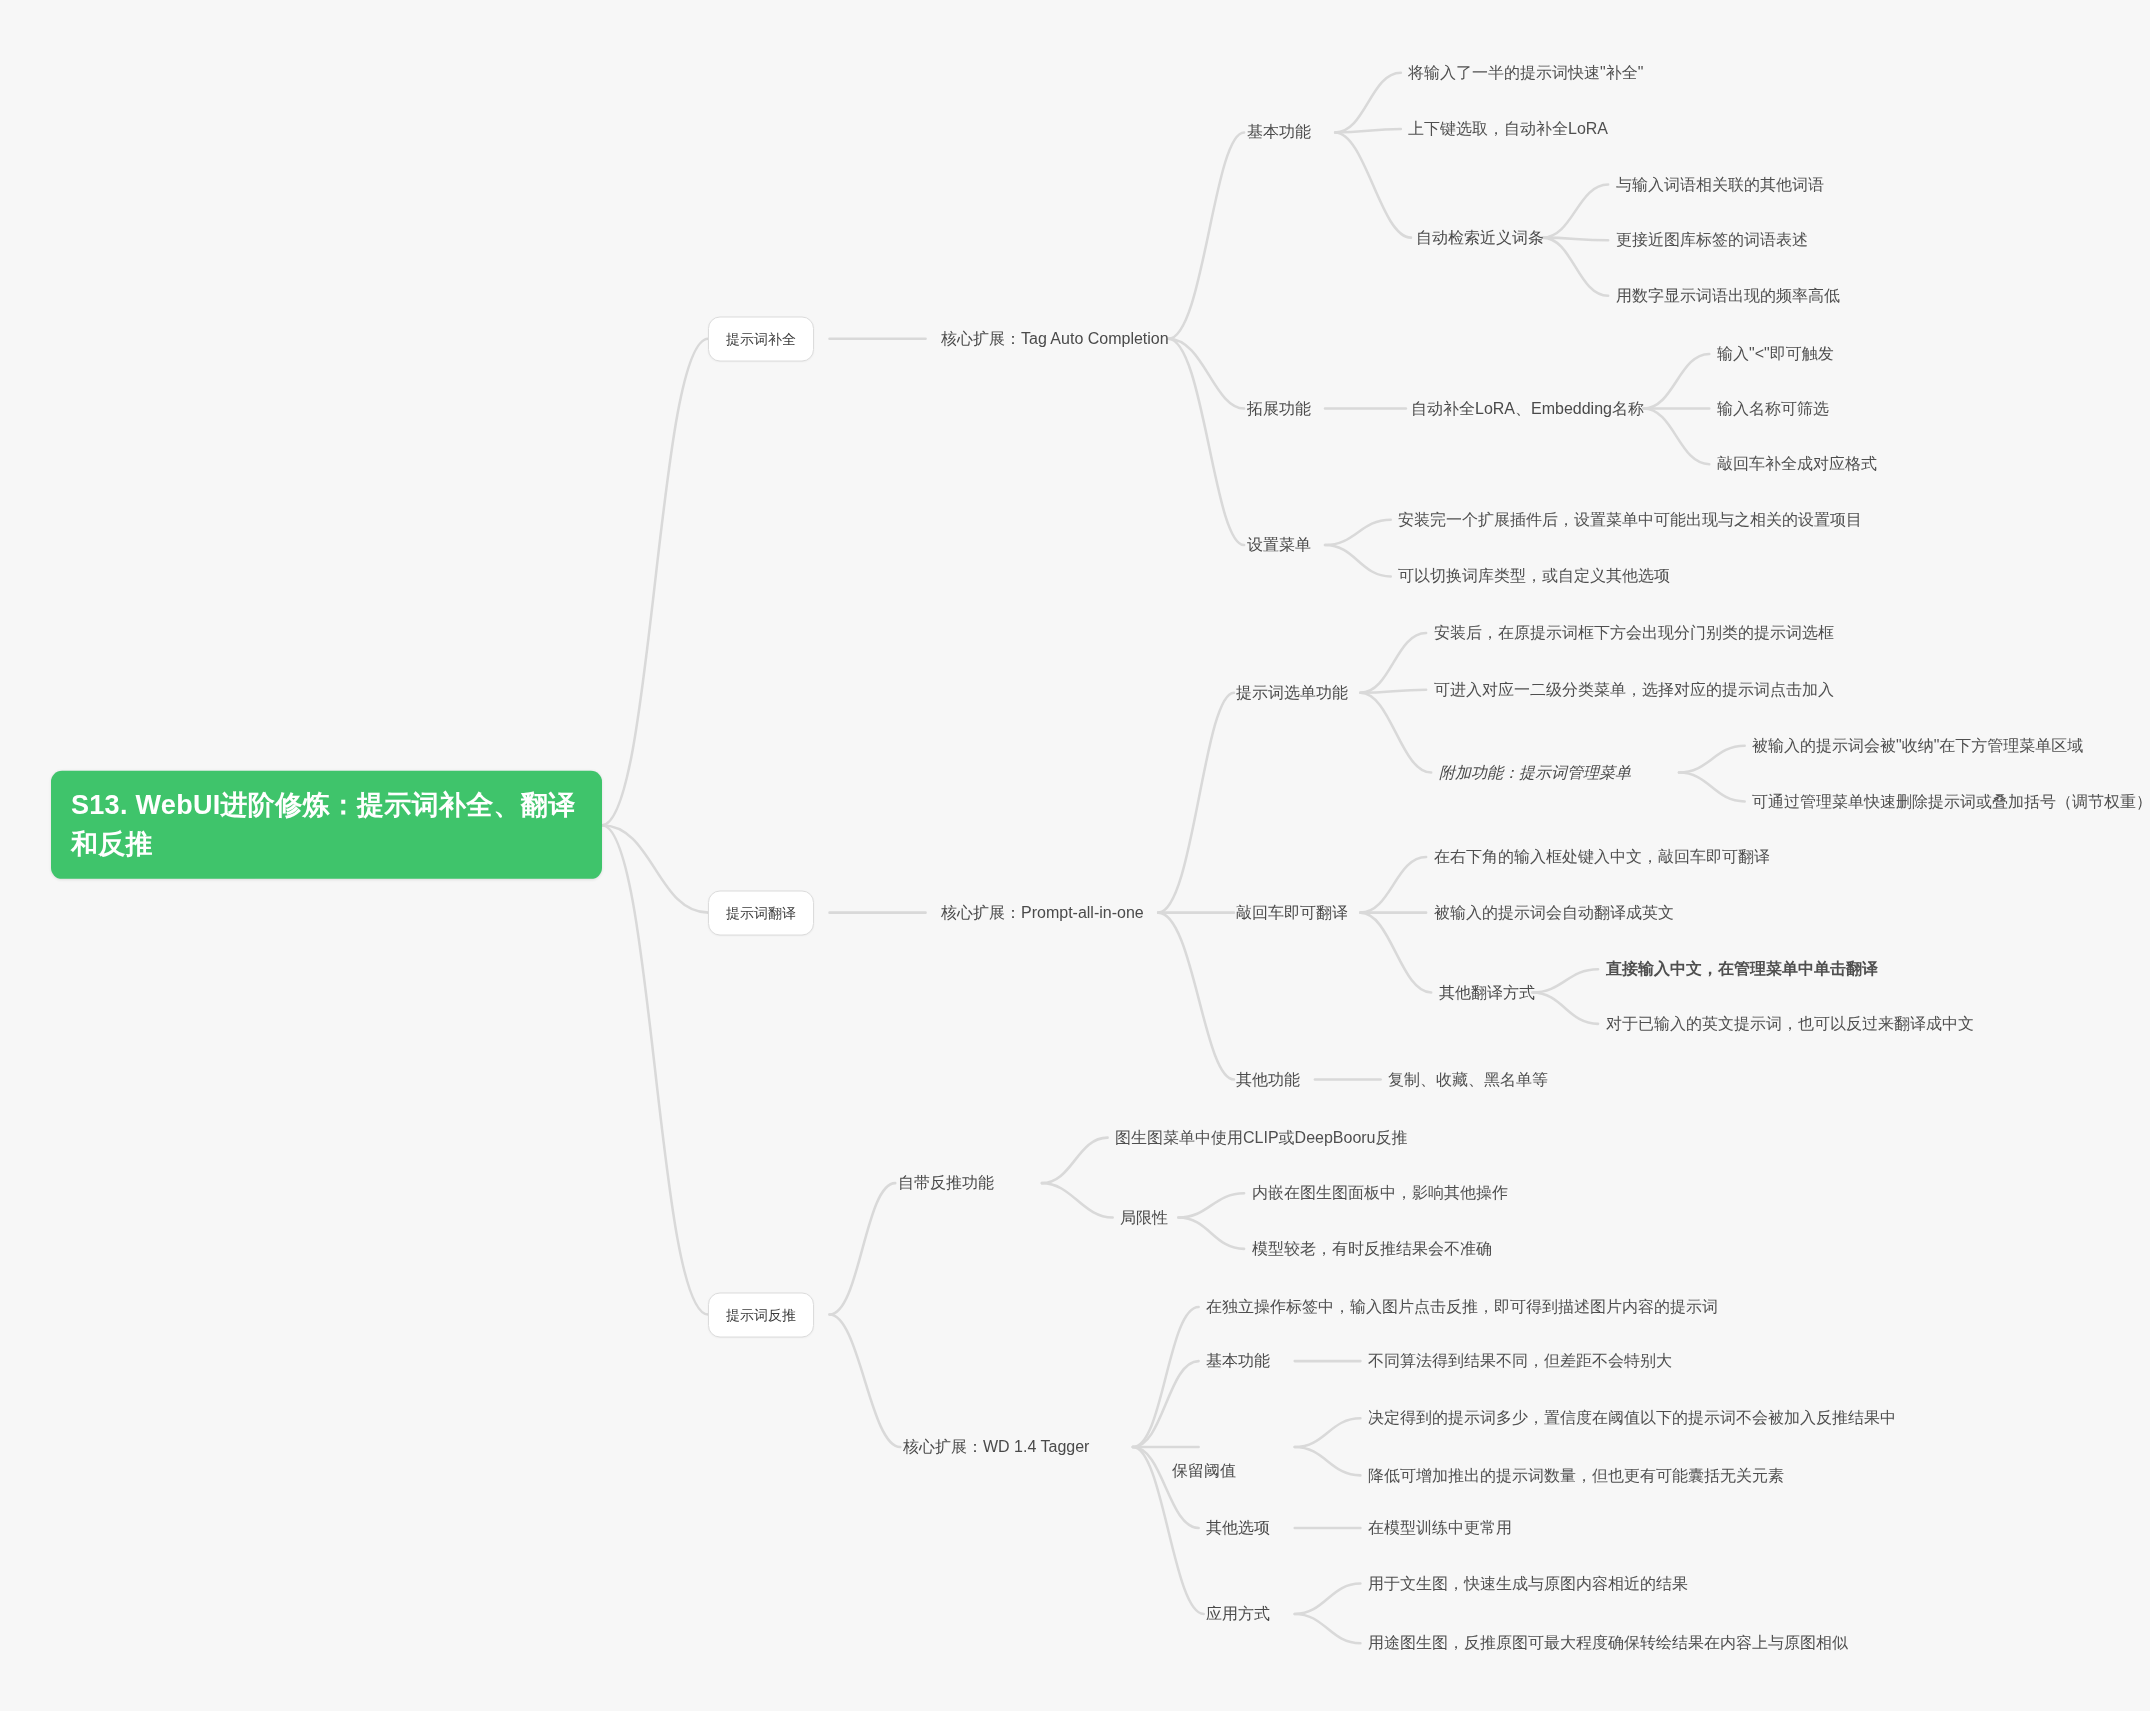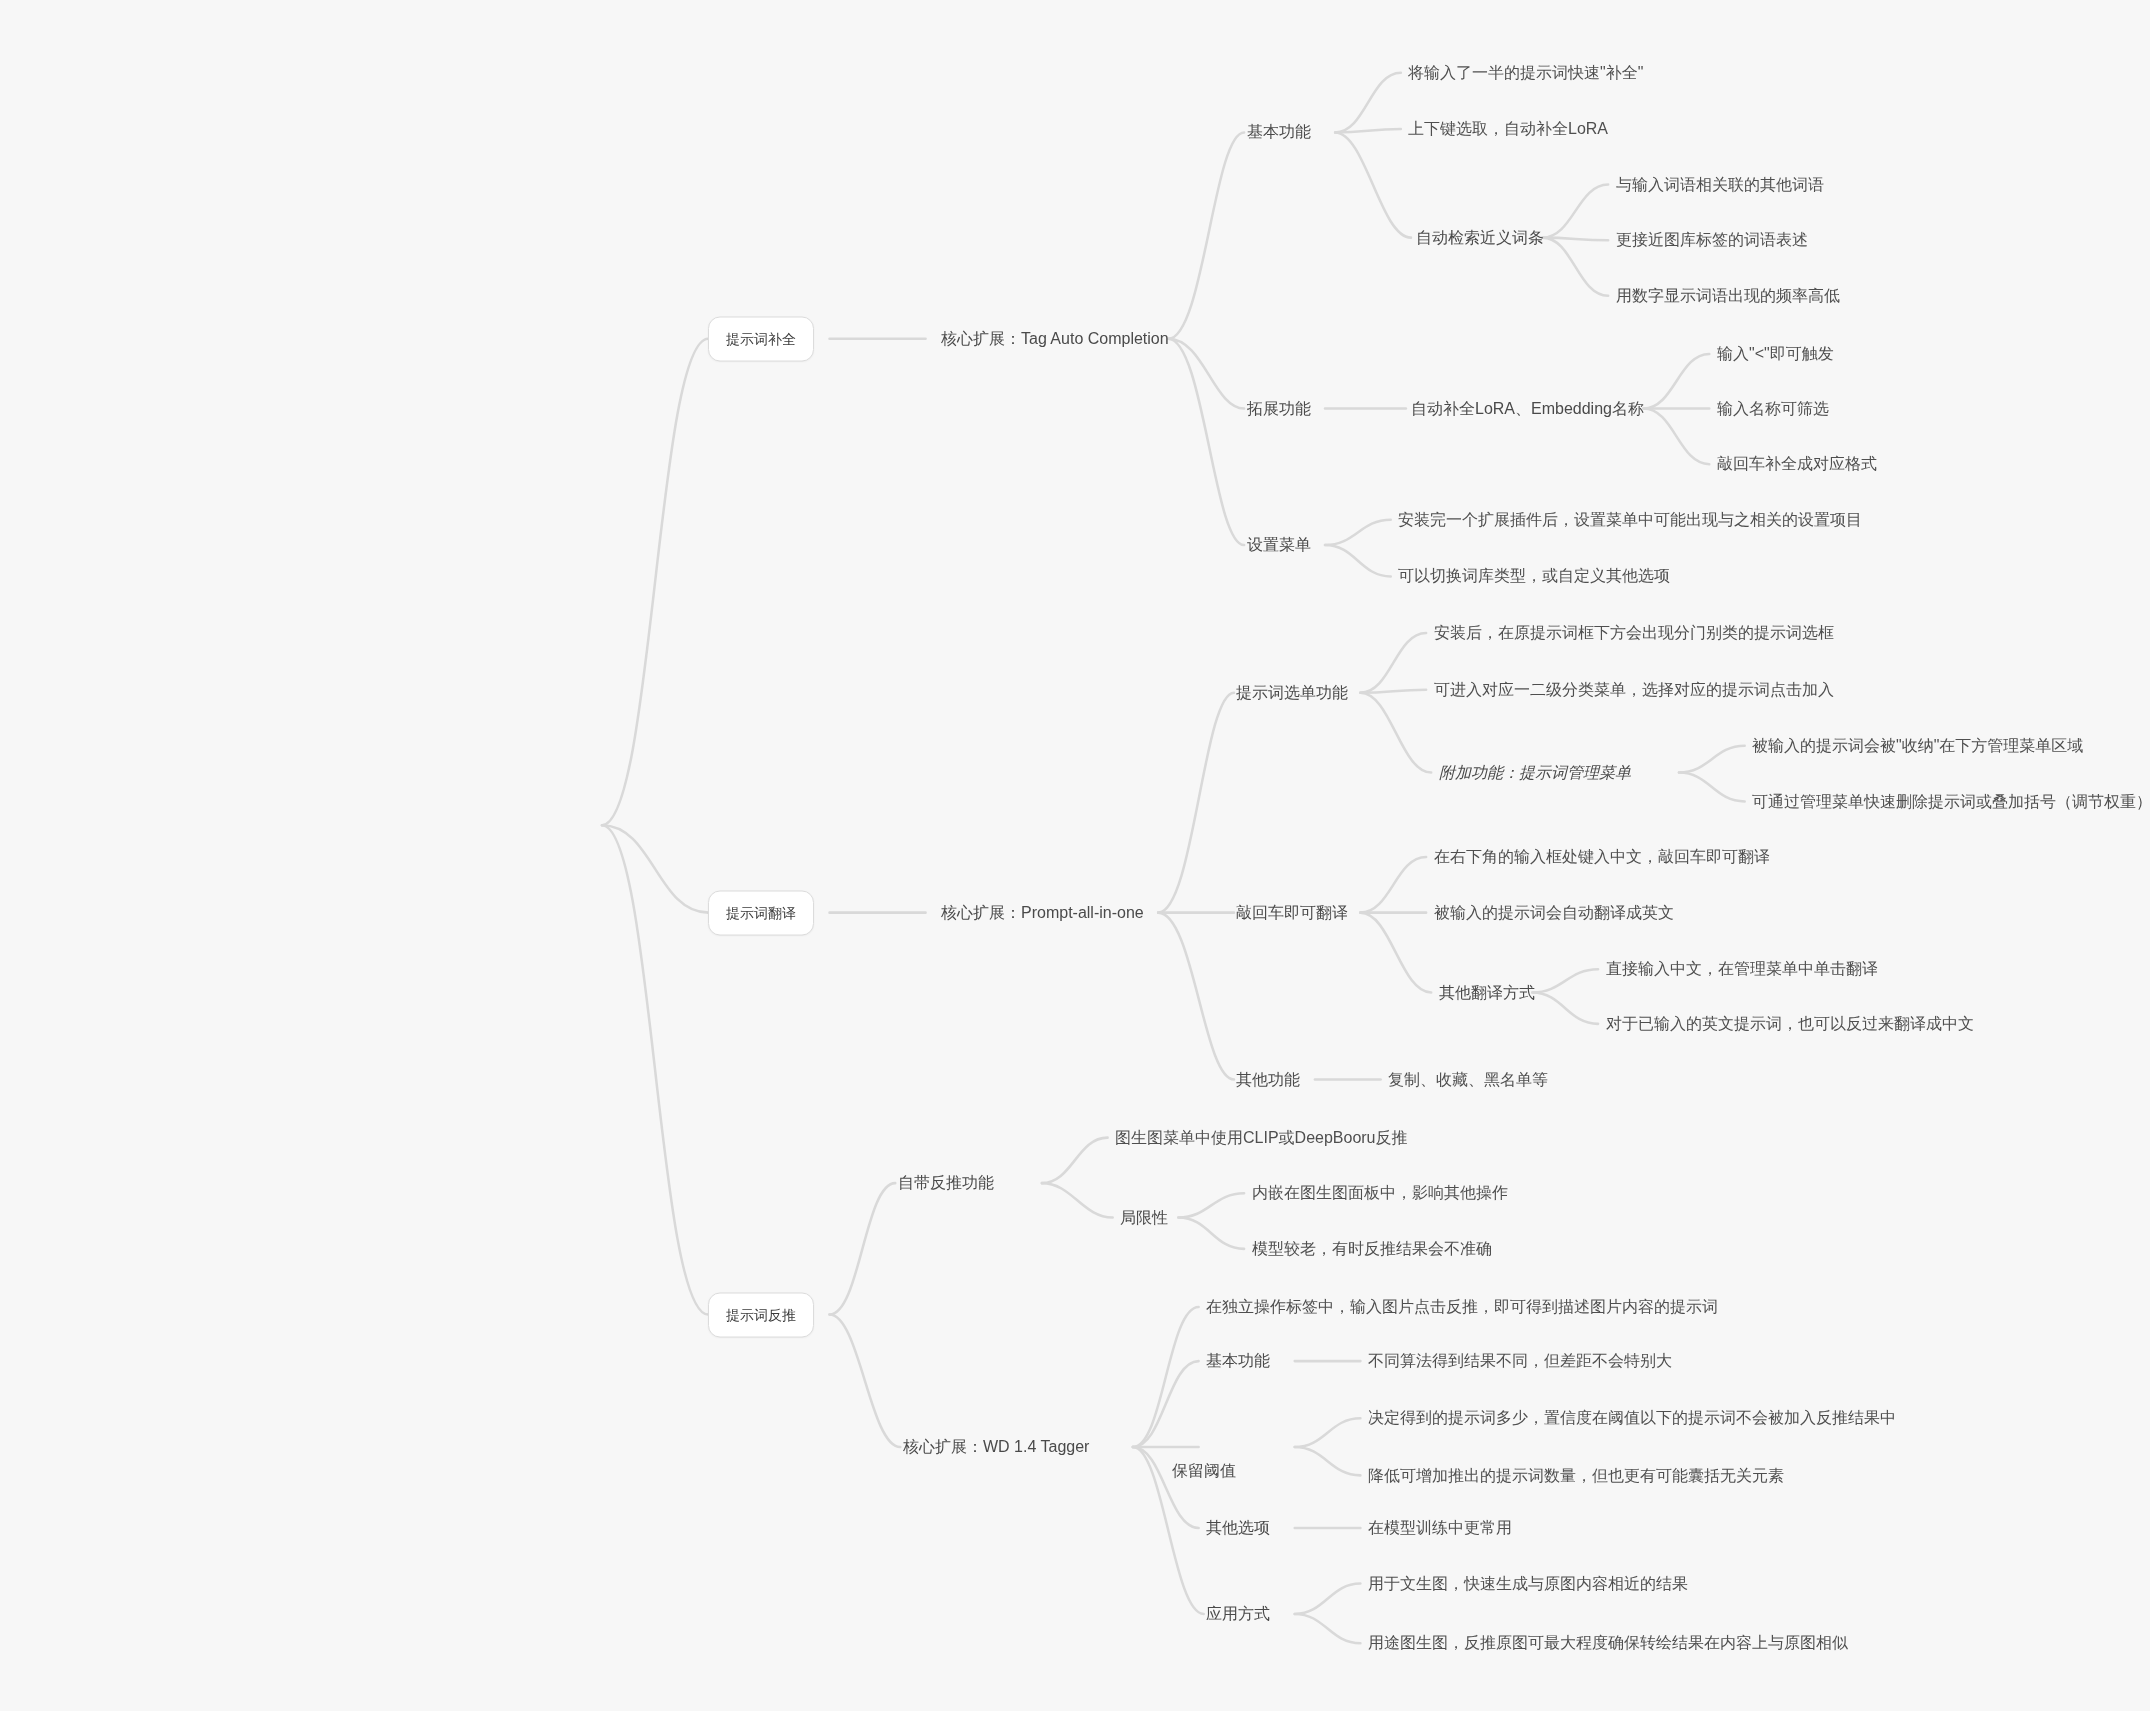--- a/index.html
+++ b/index.html
@@ -142,20 +142,21 @@
       <path d="M2560,2862 C2620,2862 2630,2805 2690,2805"></path>
       <path d="M2560,2862 C2620,2862 2630,2918 2690,2918"></path>
 
       <path d="M2560,3022 L2690,3022"></path>
 
       <path d="M2560,3192 C2620,3192 2630,3132 2690,3132"></path>
       <path d="M2560,3192 C2620,3192 2630,3250 2690,3250"></path>
     </g>
   </svg>
 
+  <div class="node root" style="left:51px; top:825px;">S13. WebUI进阶修炼：提示词补全、翻译和反推</div>
 
   <div class="node lvl1" style="left:708px; top:339px;">提示词补全</div>
   <div class="node plain" style="left:941px; top:339px;">核心扩展：Tag Auto Completion</div>
 
   <div class="node plain" style="left:1247px; top:132px;">基本功能</div>
   <div class="node leaf" style="left:1408px; top:73px;">将输入了一半的提示词快速"补全"</div>
   <div class="node leaf" style="left:1408px; top:129px;">上下键选取，自动补全LoRA</div>
   <div class="node plain" style="left:1416px; top:238px;">自动检索近义词条</div>
   <div class="node leaf" style="left:1616px; top:185px;">与输入词语相关联的其他词语</div>
   <div class="node leaf" style="left:1616px; top:240px;">更接近图库标签的词语表述</div>
@@ -178,21 +179,21 @@
   <div class="node leaf" style="left:1434px; top:633px;">安装后，在原提示词框下方会出现分门别类的提示词选框</div>
   <div class="node leaf" style="left:1434px; top:690px;">可进入对应一二级分类菜单，选择对应的提示词点击加入</div>
   <div class="node plain" style="left:1439px; top:773px;font-style:italic;">附加功能：提示词管理菜单</div>
   <div class="node leaf" style="left:1752px; top:746px;">被输入的提示词会被"收纳"在下方管理菜单区域</div>
   <div class="node leaf" style="left:1752px; top:802px;">可通过管理菜单快速删除提示词或叠加括号（调节权重）</div>
 
   <div class="node plain" style="left:1236px; top:913px;">敲回车即可翻译</div>
   <div class="node leaf" style="left:1434px; top:857px;">在右下角的输入框处键入中文，敲回车即可翻译</div>
   <div class="node leaf" style="left:1434px; top:913px;">被输入的提示词会自动翻译成英文</div>
   <div class="node plain" style="left:1439px; top:993px;">其他翻译方式</div>
-  <div class="node leaf" style="left:1606px; top:969px;">直接输入中文，在管理菜单中单击翻译</div>
+  <div class="node leaf" style="left:1606px; top:969px;font-weight:bold;">直接输入中文，在管理菜单中单击翻译</div>
   <div class="node leaf" style="left:1606px; top:1024px;">对于已输入的英文提示词，也可以反过来翻译成中文</div>
 
   <div class="node plain" style="left:1236px; top:1080px;">其他功能</div>
   <div class="node leaf" style="left:1388px; top:1080px;">复制、收藏、黑名单等</div>
 
   <div class="node lvl1" style="left:708px; top:1315px;">提示词反推</div>
 
   <div class="node plain" style="left:898px; top:1183px;">自带反推功能</div>
   <div class="node leaf" style="left:1115px; top:1138px;">图生图菜单中使用CLIP或DeepBooru反推</div>
   <div class="node plain" style="left:1120px; top:1218px;">局限性</div>

